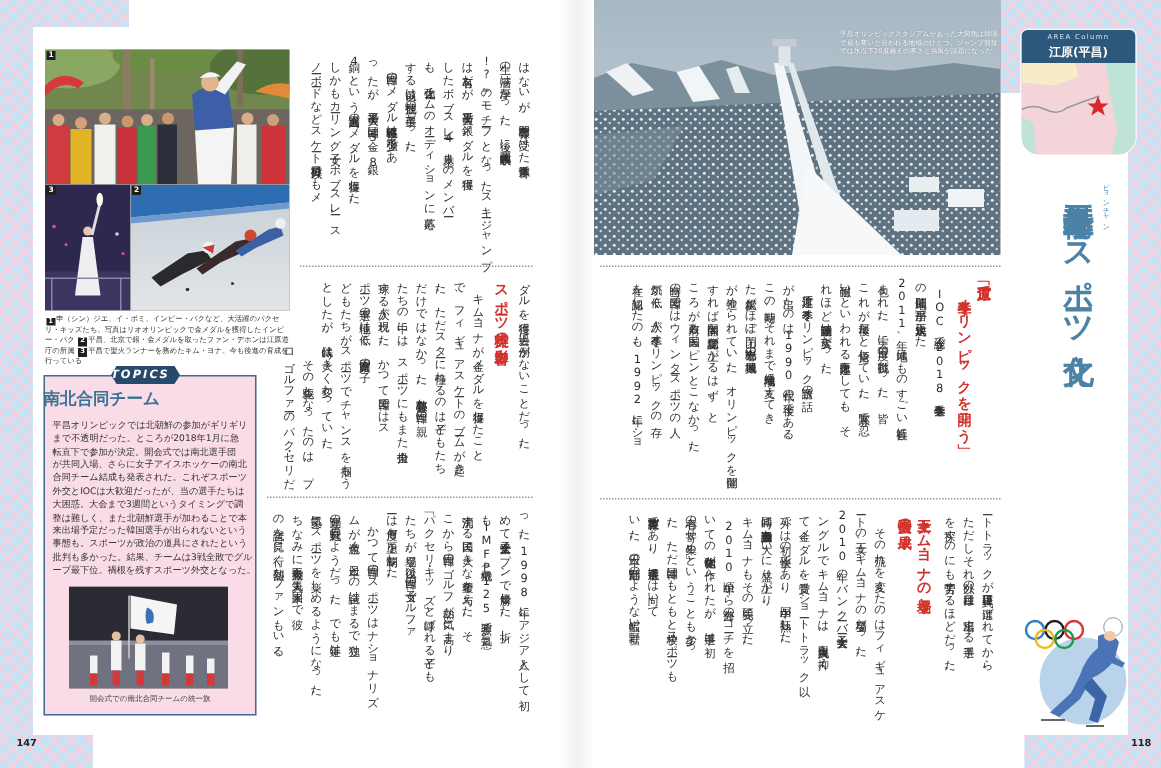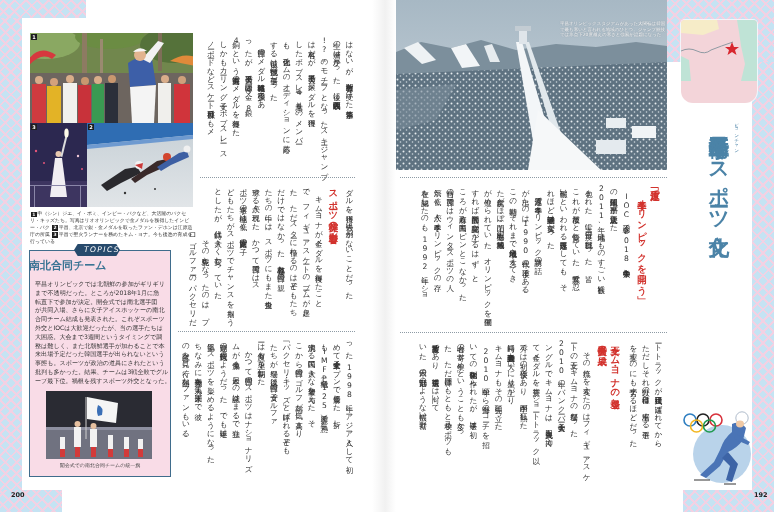--- a/index.html
+++ b/index.html
@@ -34,21 +34,21 @@
 .vblock .hd.a{margin-right:2px}
 .vblock .hd.b{margin-left:4px}
 .vblock .hd.indent{padding-top:9px}
 .dots{position:absolute;height:0;border-top:1px dotted #8e9ba5}
 
 
 .topics-box{position:absolute;left:29px;top:250px;width:142px;height:227px;background:var(--topics-bg);
   border:1.2px solid #3f6c8c}
 .topics-tab{position:absolute;left:74px;top:244px;width:46px;height:12px;background:#274a6c;
   clip-path:polygon(8% 0,92% 0,100% 50%,92% 100%,8% 100%,0 50%);color:#fff;font-size:7.6px;
-  font-weight:normal;font-style:italic;letter-spacing:1.4px;text-align:right;line-height:12px}
+  font-weight:bold;font-style:italic;letter-spacing:1.4px;text-align:left;line-height:12px}
 .topics-title{position:absolute;left:29px;top:259px;width:142px;text-align:left;font-size:11px;
   font-weight:bold;color:var(--topics-title);line-height:13px}
 .topics-body{position:absolute;left:35px;top:280px;width:132px;font-size:6.1px;line-height:8.8px;color:#333}
 .topics-body div{white-space:nowrap}
 .topics-cap{position:absolute;left:29px;top:462px;width:142px;text-align:center;font-size:5px;color:#444}
 
 
 .ski-cap{position:absolute;left:560px;top:21px;width:106px;font-size:4.5px;line-height:5.5px;color:#fff;
   text-shadow:0 0 1px rgba(60,70,80,.6)}
 .ski-cap div{white-space:nowrap}
@@ -248,21 +248,21 @@
     <span class="col">たちが登場。以後、韓国の女子ゴルファ</span>
     <span class="col">ーは何度も頂上を制覇した。</span>
     <span class="col">　かつて韓国のスポーツはナショナリズ</span>
     <span class="col">ムが色濃く、日本との試合はまるで独立</span>
     <span class="col">運動の延長戦のようだった。でも近年は</span>
     <span class="col">気楽にスポーツを楽しめるようになった。</span>
     <span class="col">ちなみに大谷翔平も大人気。米国まで彼</span>
     <span class="col">の試合を見に行く熱烈なファンもいる。</span>
   </div>
 
-  <div class="pnum" style="left:11px">200</div>
+  <div class="pnum" style="left:11px">147</div>
 </div>
 
 <div>
 
   <div class="photo" style="left:396px;top:0;width:271px;height:170px">
     <svg width="271" height="170" viewBox="0 0 271 170">
       <defs>
         <linearGradient id="sky" x1="0" y1="0" x2="0" y2="1">
             <stop offset="0" stop-color="#a7b8c4"></stop>
             <stop offset="1" stop-color="#ccd6dd"></stop>
@@ -290,20 +290,24 @@
       <rect x="200" y="140" width="30" height="14" fill="#e4eaee"></rect>
     </svg>
   </div>
   <div class="ski-cap">
     <div>平昌オリンピックスタジアムがあった大関嶺は韓国</div>
     <div>で最も寒いと言われる地域のひとつ。ジャンプ競技</div>
     <div>では氷点下20度越えの寒さと強風が話題になった</div>
   </div>
 
   <div class="area-box">
+    <div class="area-head">
+      <div class="area-label">AREA Column</div>
+      <div class="area-region">江原(平昌)</div>
+    </div>
     <svg width="76" height="61" viewBox="0 0 76 61">
       <rect width="76" height="61" fill="#f3d4d9"></rect>
       <path d="M0 0 L36 0 L38 9 L22 15 L0 13Z" fill="#f6ecc8"></path>
       <path d="M56 0 L76 0 L76 61 L60 61 L64 44 L60 26 L58 12Z" fill="#bfe3d6"></path>
       <path d="M0 36 L8 40 L10 61 L0 61Z" fill="#bfe3d6"></path>
       <path d="M0 31 Q8 27 16 31 T30 30 Q40 26 52 22" fill="none" stroke="#8f9aa3" stroke-width="1"></path>
       <polygon points="51,22 53,27 58,27 54,30 55.5,35 51,32 46.5,35 48,30 44,27 49,27" fill="#d8262e"></polygon>
     </svg>
   </div>
 
@@ -367,14 +371,14 @@
     <span class="col">同時に大会誘致運動も大いに盛り上がり、</span>
     <span class="col">キム・ヨナもその先頭に立った。</span>
     <span class="col">　2010年頃から海外のコーチを招</span>
     <span class="col">いての強化体制が作られたが、選手は初</span>
     <span class="col">心者の「寄せ集め」ということも多かっ</span>
     <span class="col">た。ただ韓国はもともと学校スポーツも</span>
     <span class="col">英才教育型であり、選手育成には向いて</span>
     <span class="col">いた。日本の部活動のような幅広い裾野</span>
   </div>
 
-  <div class="pnum" style="left:754px">192</div>
+  <div class="pnum" style="left:754px">118</div>
 </div>
 
 </body></html>

